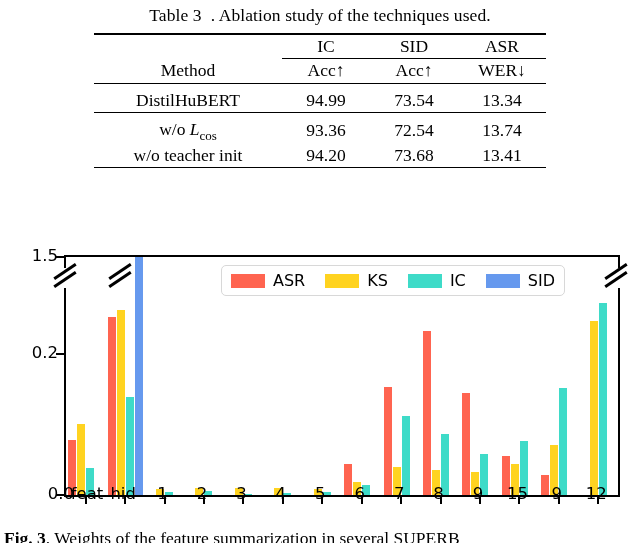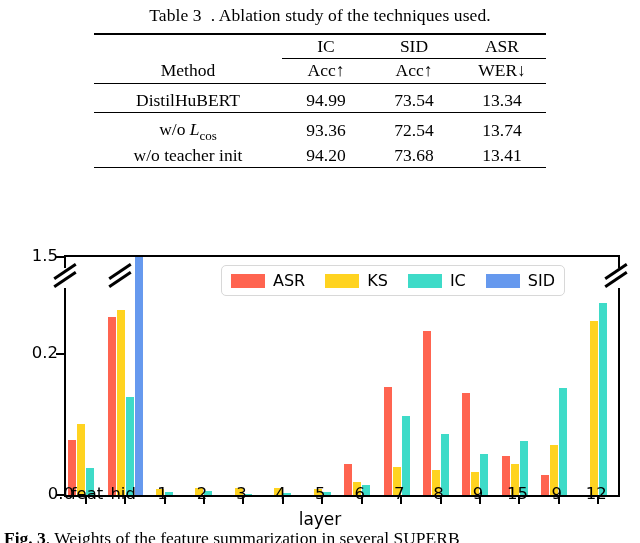--- a/index.html
+++ b/index.html
@@ -389,21 +389,20 @@
       <div class="xlab" style="left: 298.286px; width: 44px;">5</div>
       <div class="xlab" style="left: 337.714px; width: 44px;">6</div>
       <div class="xlab" style="left: 377.143px; width: 44px;">7</div>
       <div class="xlab" style="left: 416.571px; width: 44px;">8</div>
       <div class="xlab" style="left: 456px; width: 44px;">9</div>
       <div class="xlab" style="left: 495.429px; width: 44px;">15</div>
       <div class="xlab" style="left: 534.857px; width: 44px;">9</div>
       <div class="xlab" style="left: 574.286px; width: 44px;">12</div>
     </div>
 
-  <div id="xaxis-title">layer</div>
 
   <div id="fig-caption">
     <span class="lbl">Fig. 3</span><span>. Weights of the feature summarization in several SUPERB</span>
   </div>
 <div class="ylab" style="top: 252px; position: absolute; left: 20px; right: auto; width: 54px;">0.0</div>
     <div class="ylab" style="top: 110.931px; position: absolute; left: 4px; right: auto; width: 54px;">0.2</div>
     <div class="ylab" style="top: 14px; position: absolute; left: 4px; right: auto; width: 54px;">1.5</div>
   </div>
 
 </body></html>

